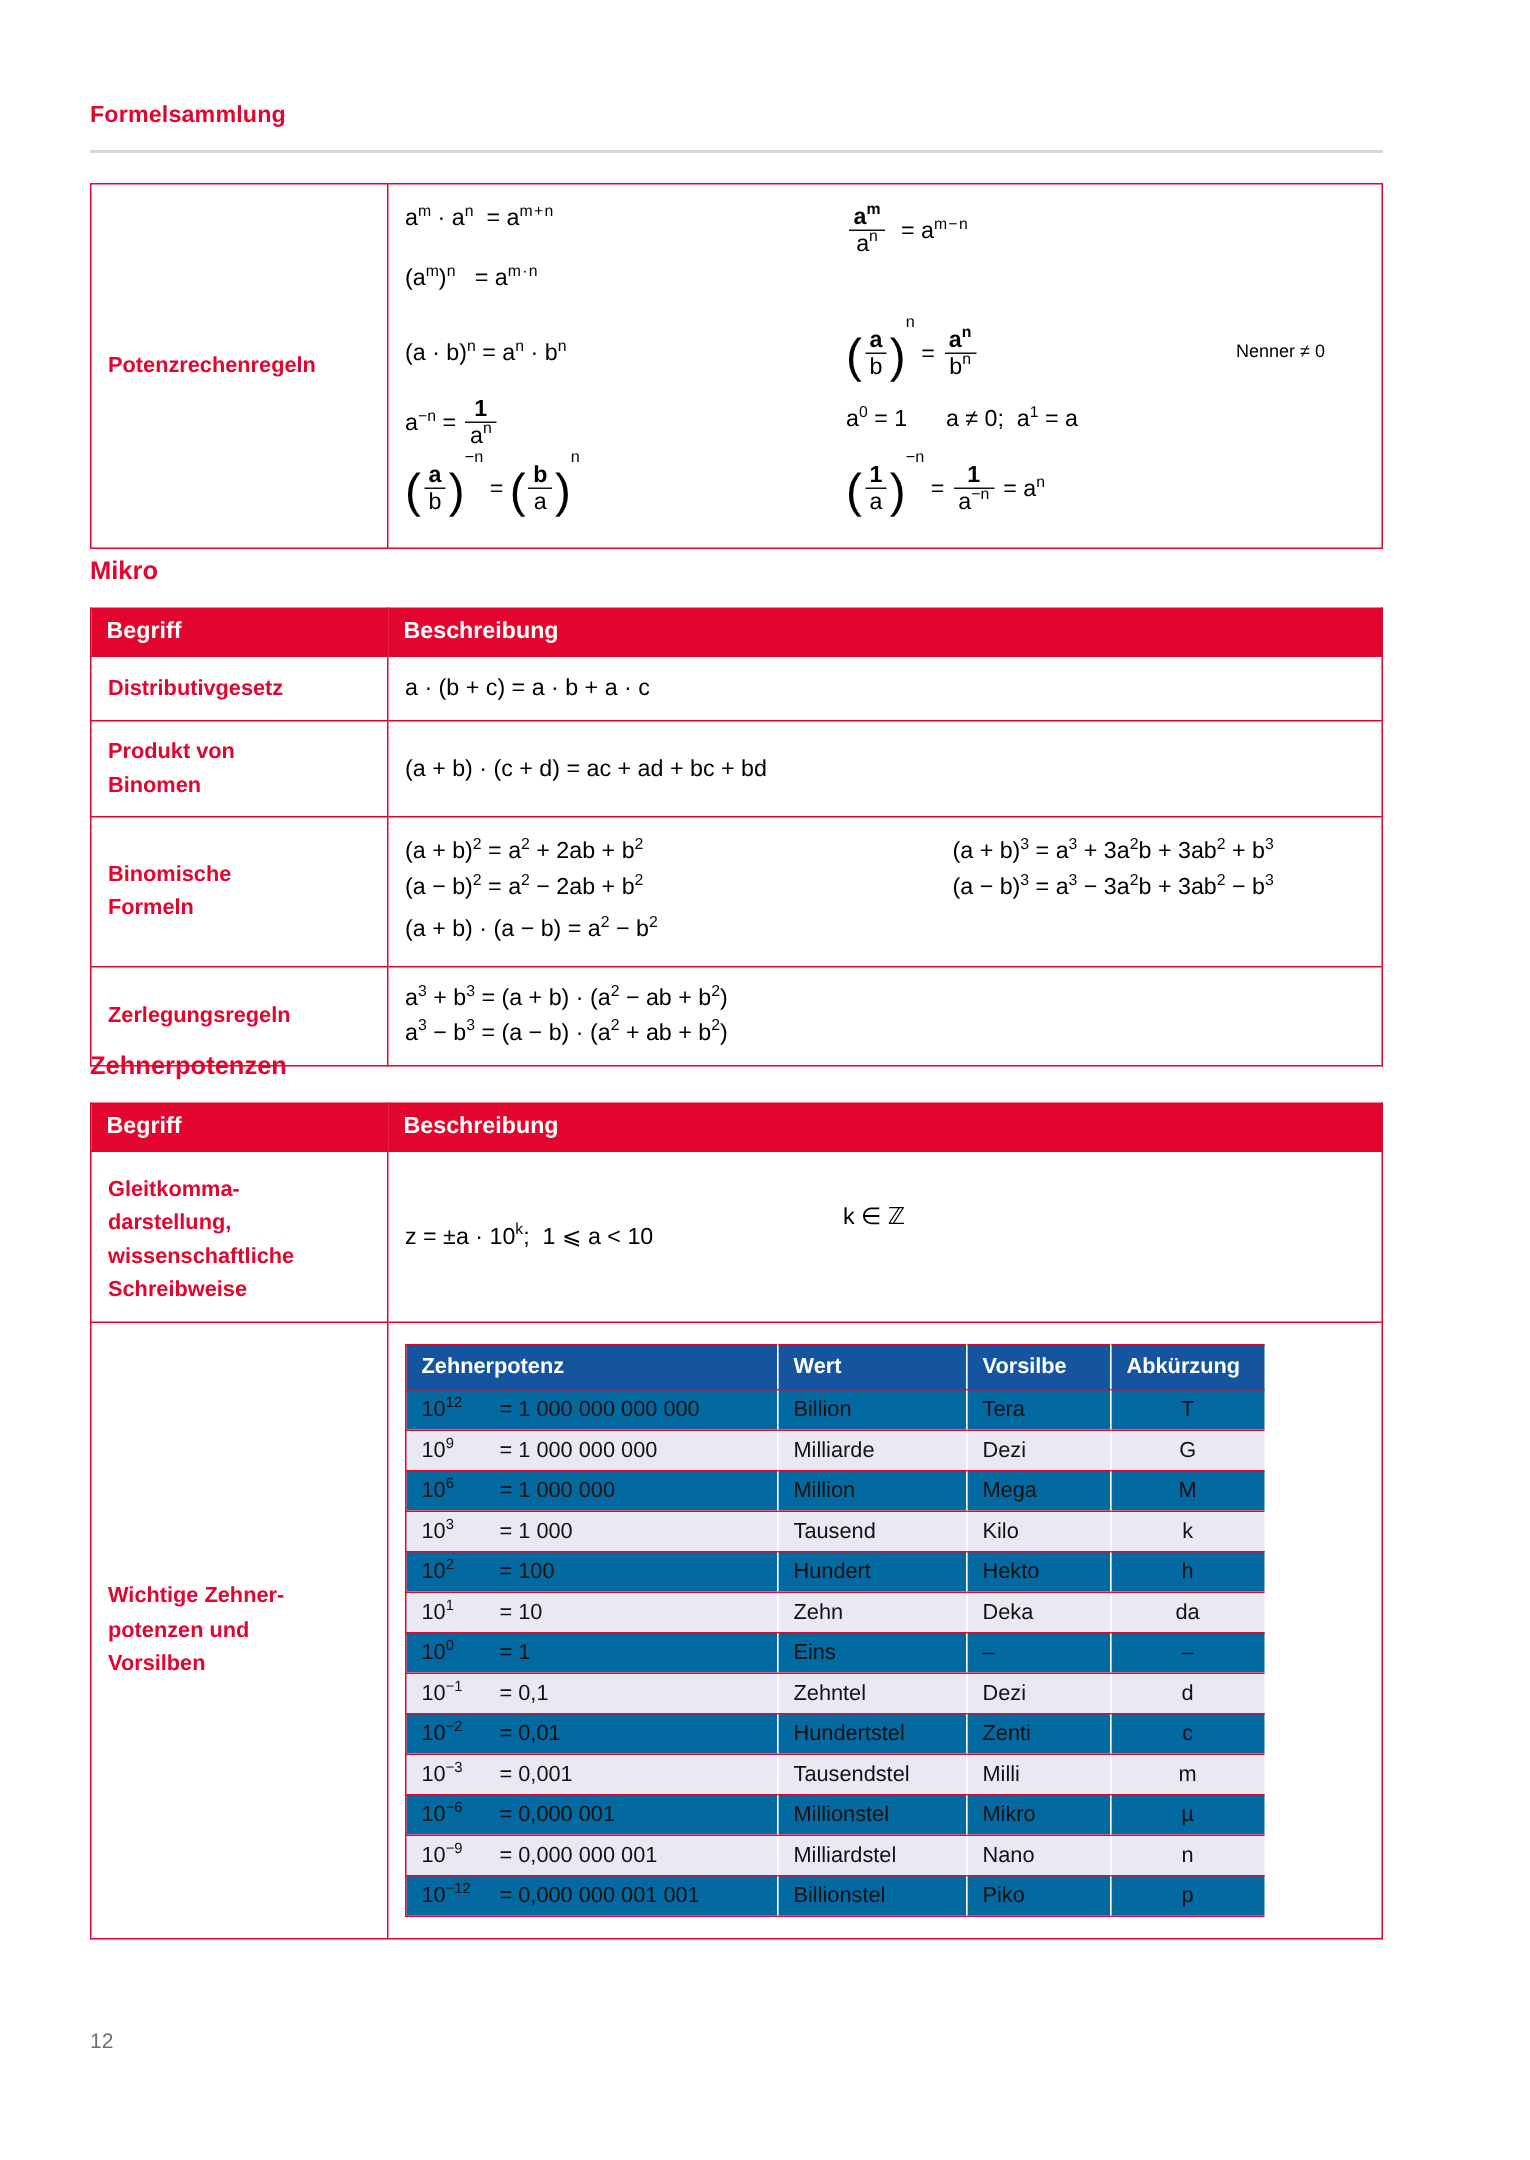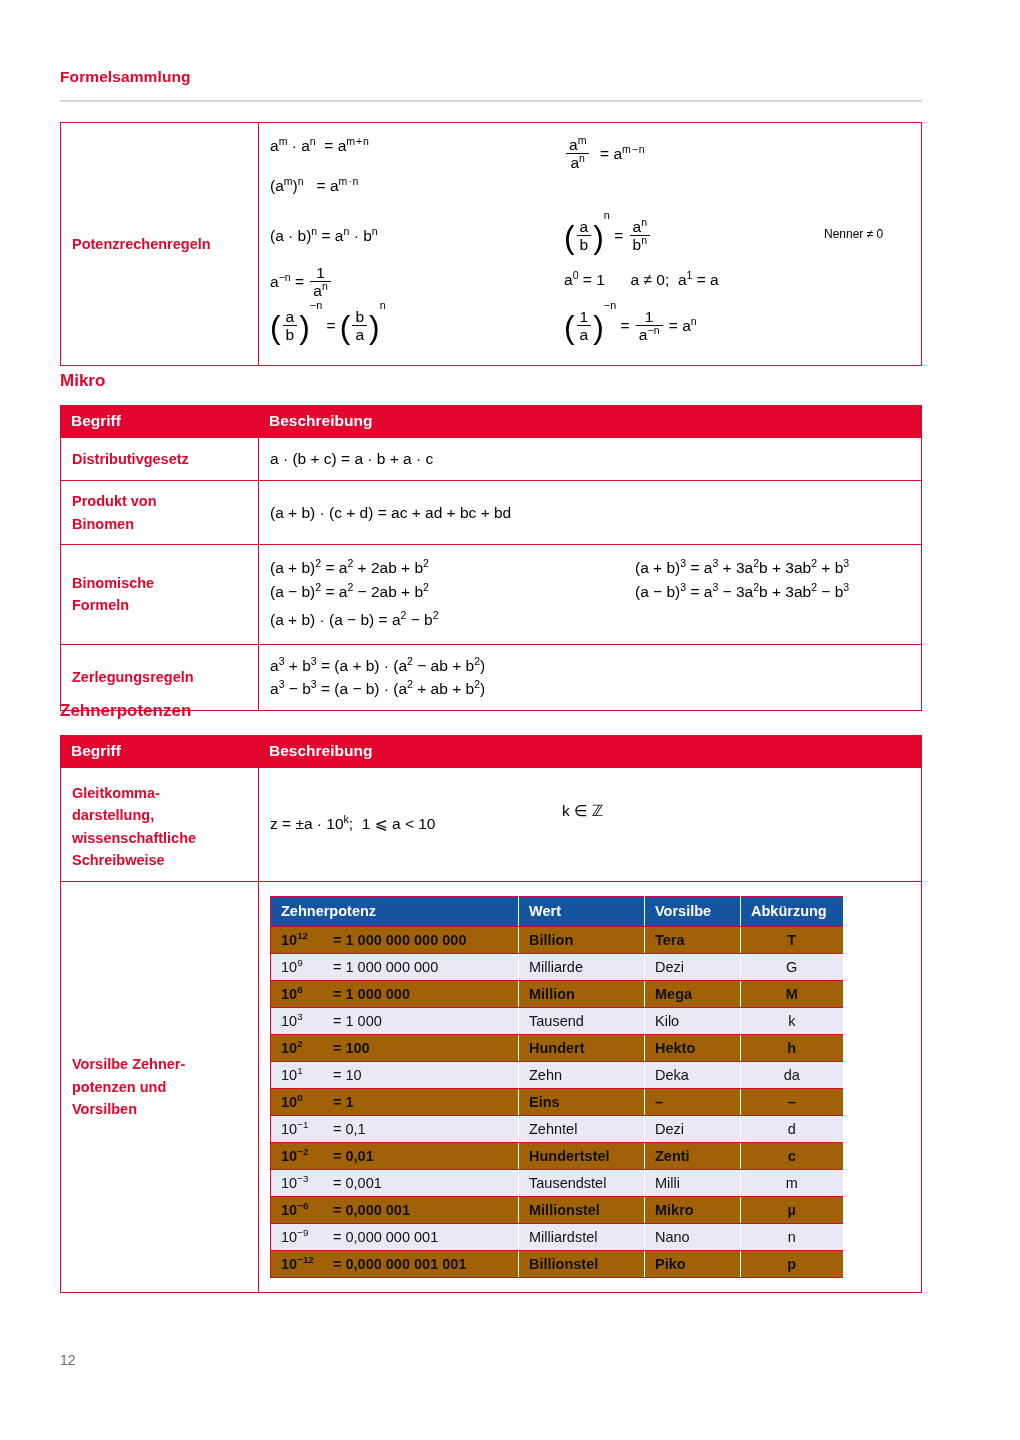--- a/index.html
+++ b/index.html
@@ -103,21 +103,21 @@
 
   .frac {
     display: inline-block;
     vertical-align: middle;
     text-align: center;
     line-height: 1.12;
     margin: 0 2px;
     position: relative;
     top: -1px;
   }
-  .frac > .num { display: block; padding: 0 3px; }
+  .frac > .num { display: block; padding: 0 3px; font-weight: bold; }
   .frac > .den { display: block; padding: 0 3px; border-top: 1.2px solid #111; }
 
   .paren {
     display: inline-block;
     vertical-align: middle;
     font-size: 2.05em;
     font-weight: 300;
     line-height: 0.62;
     position: relative;
     top: 1px;
@@ -172,21 +172,21 @@
   .btable th:last-child { border-right: none; }
   .btable th.ctr { text-align: left; }
   .btable td {
     padding: 5px 0 5px 10px;
     border-right: 1.6px solid #ffffff;
     color: #111;
     white-space: nowrap;
   }
   .btable td:last-child { border-right: none; }
   .btable tr.alt td { background: #e9e9f3; }
-  .btable tr.plain td { background: #a16207; font-weight: bold; }
+  .btable tr.plain td { background: #0369a1; }
   .btable td.abbr { text-align: center; padding-left: 0; }
   .btable col.z { width: 248px; }
   .btable col.w { width: 126px; }
   .btable col.v { width: 96px; }
   .btable col.a { width: 102px; }
   .pw { display: inline-block; width: 52px; }
 
   
   .folio {
     position: absolute;
@@ -317,21 +317,21 @@
           <span>wissenschaftliche</span><br>
           <span>Schreibweise</span>
         </td>
         <td class="gleit">
           <span class="m">z = ±a · 10<sup>k</sup>;&nbsp; 1 ⩽ a &lt; 10</span>
           <span class="m k-el">k ∈ ℤ</span>
         </td>
       </tr>
       <tr>
         <td class="lbl">
-          <span>Vorsilbe Zehner-</span><br>
+          <span>Wichtige Zehner-</span><br>
           <span>potenzen und</span><br>
           <span>Vorsilben</span>
         </td>
         <td class="blue-wrap">
           <table class="btable" id="btable">
             <colgroup>
                 <col class="z">
                 <col class="w">
                 <col class="v">
                 <col class="a">

